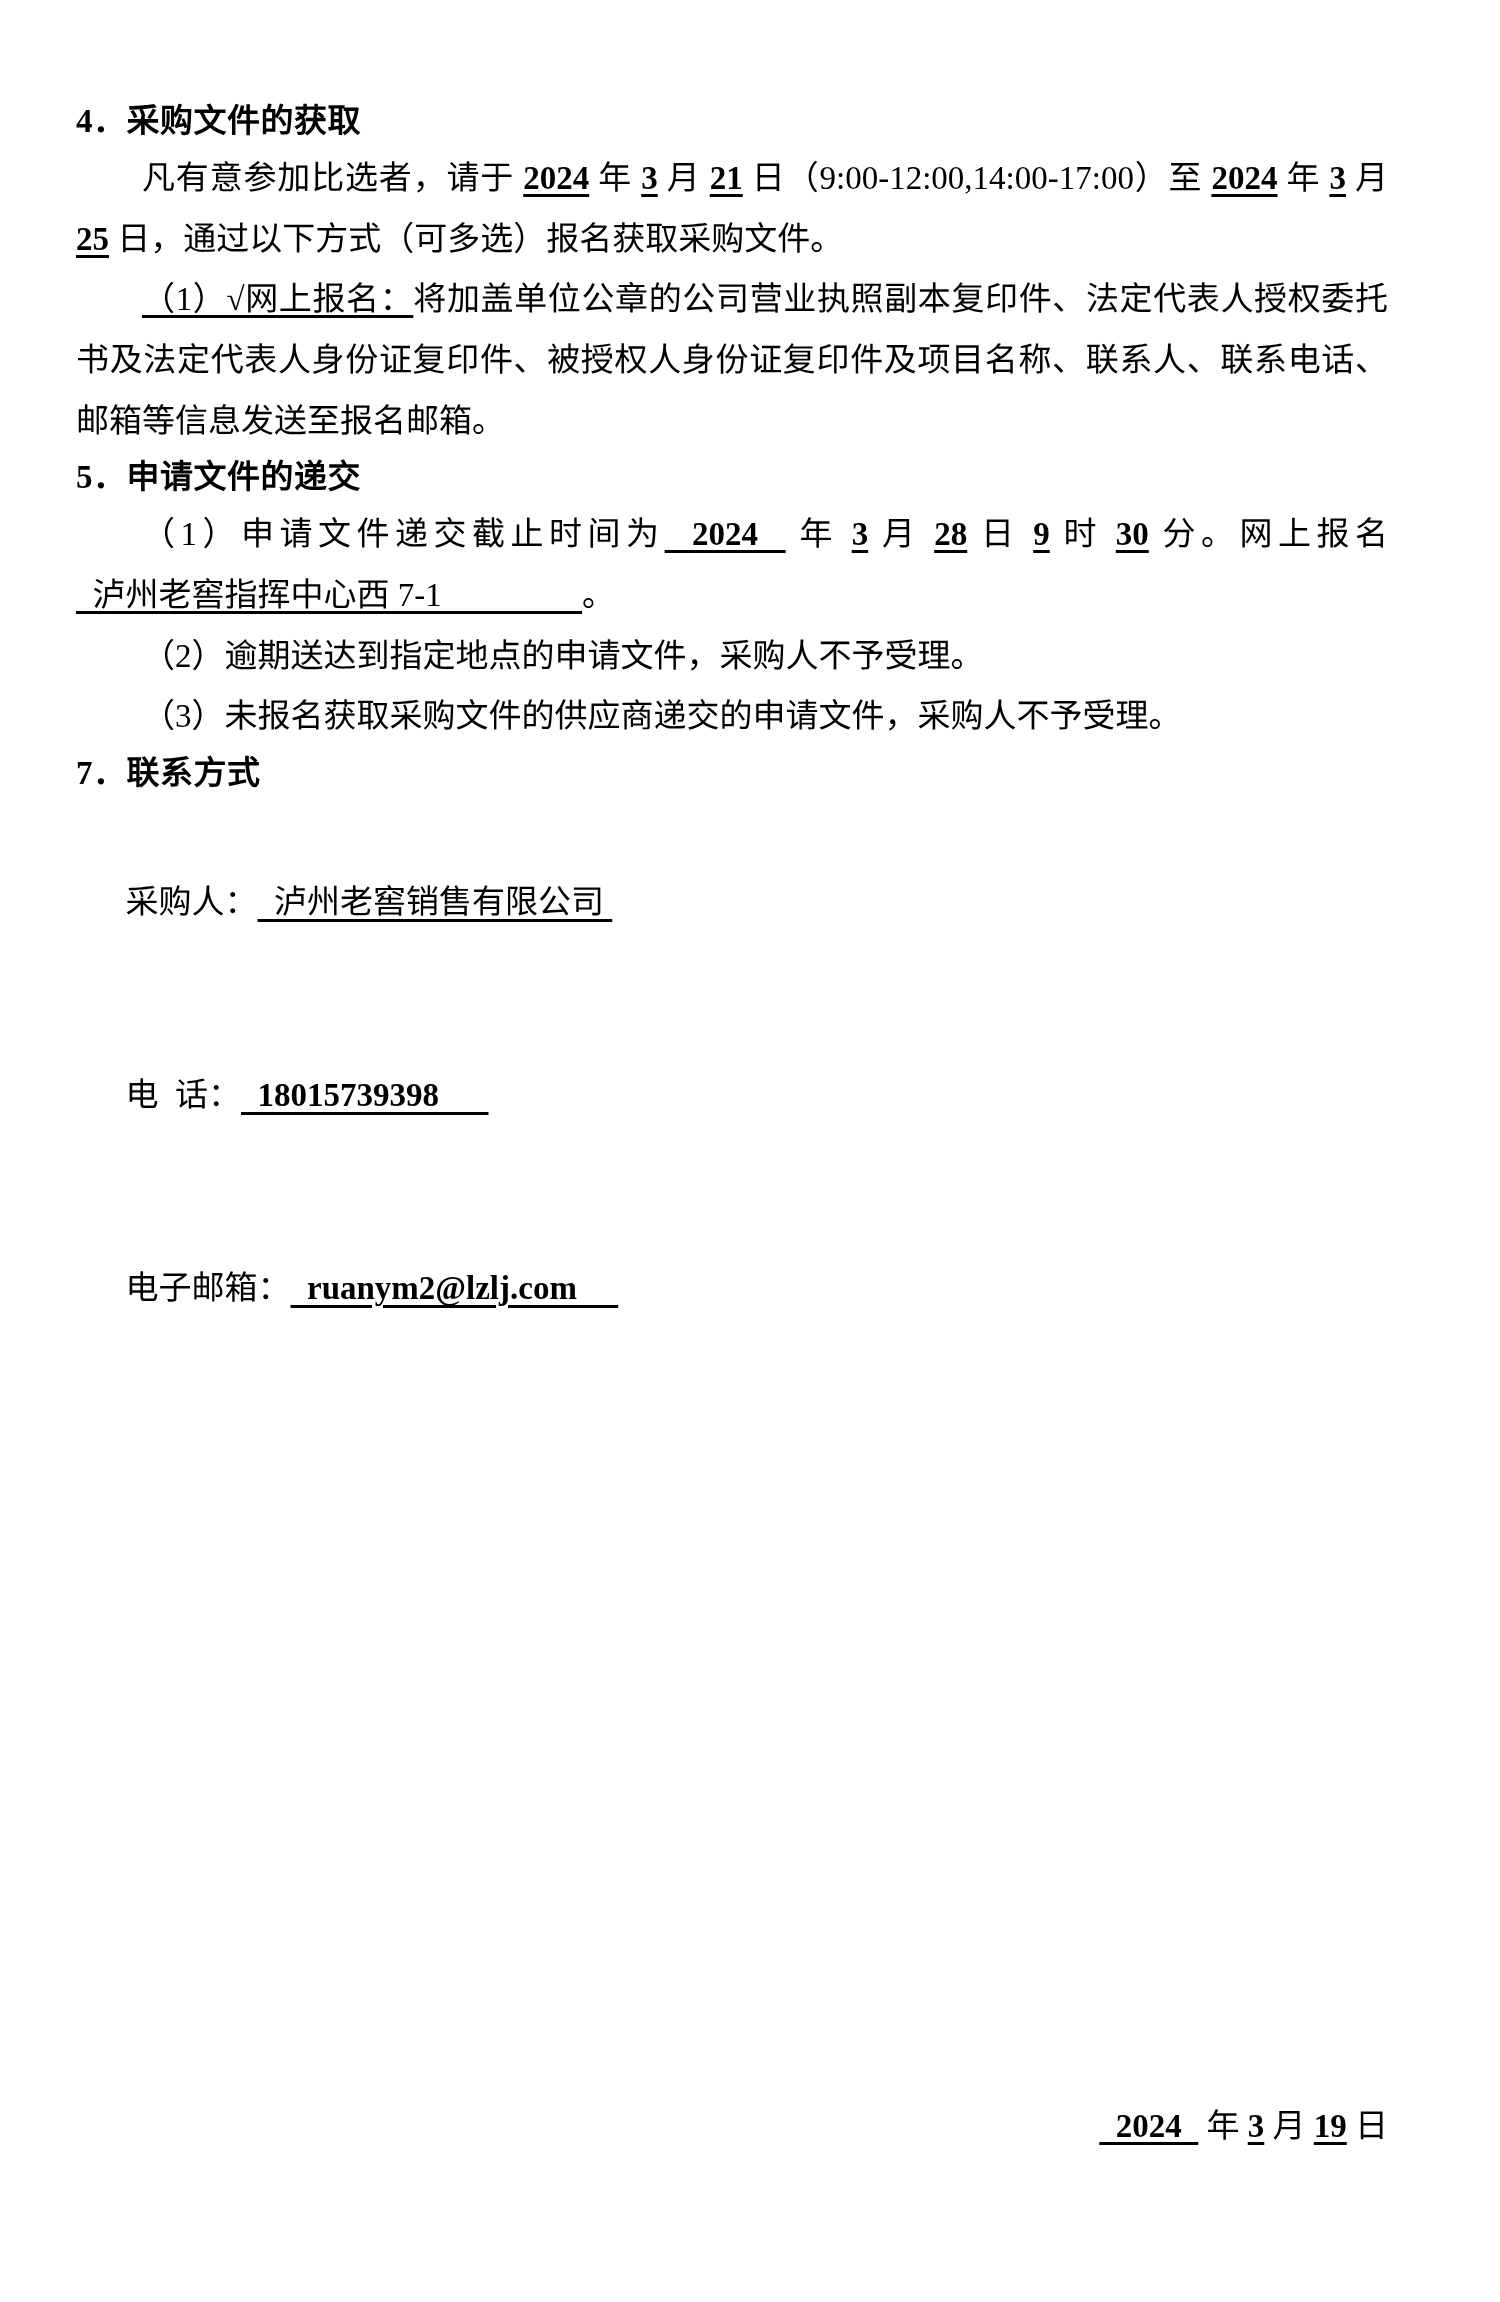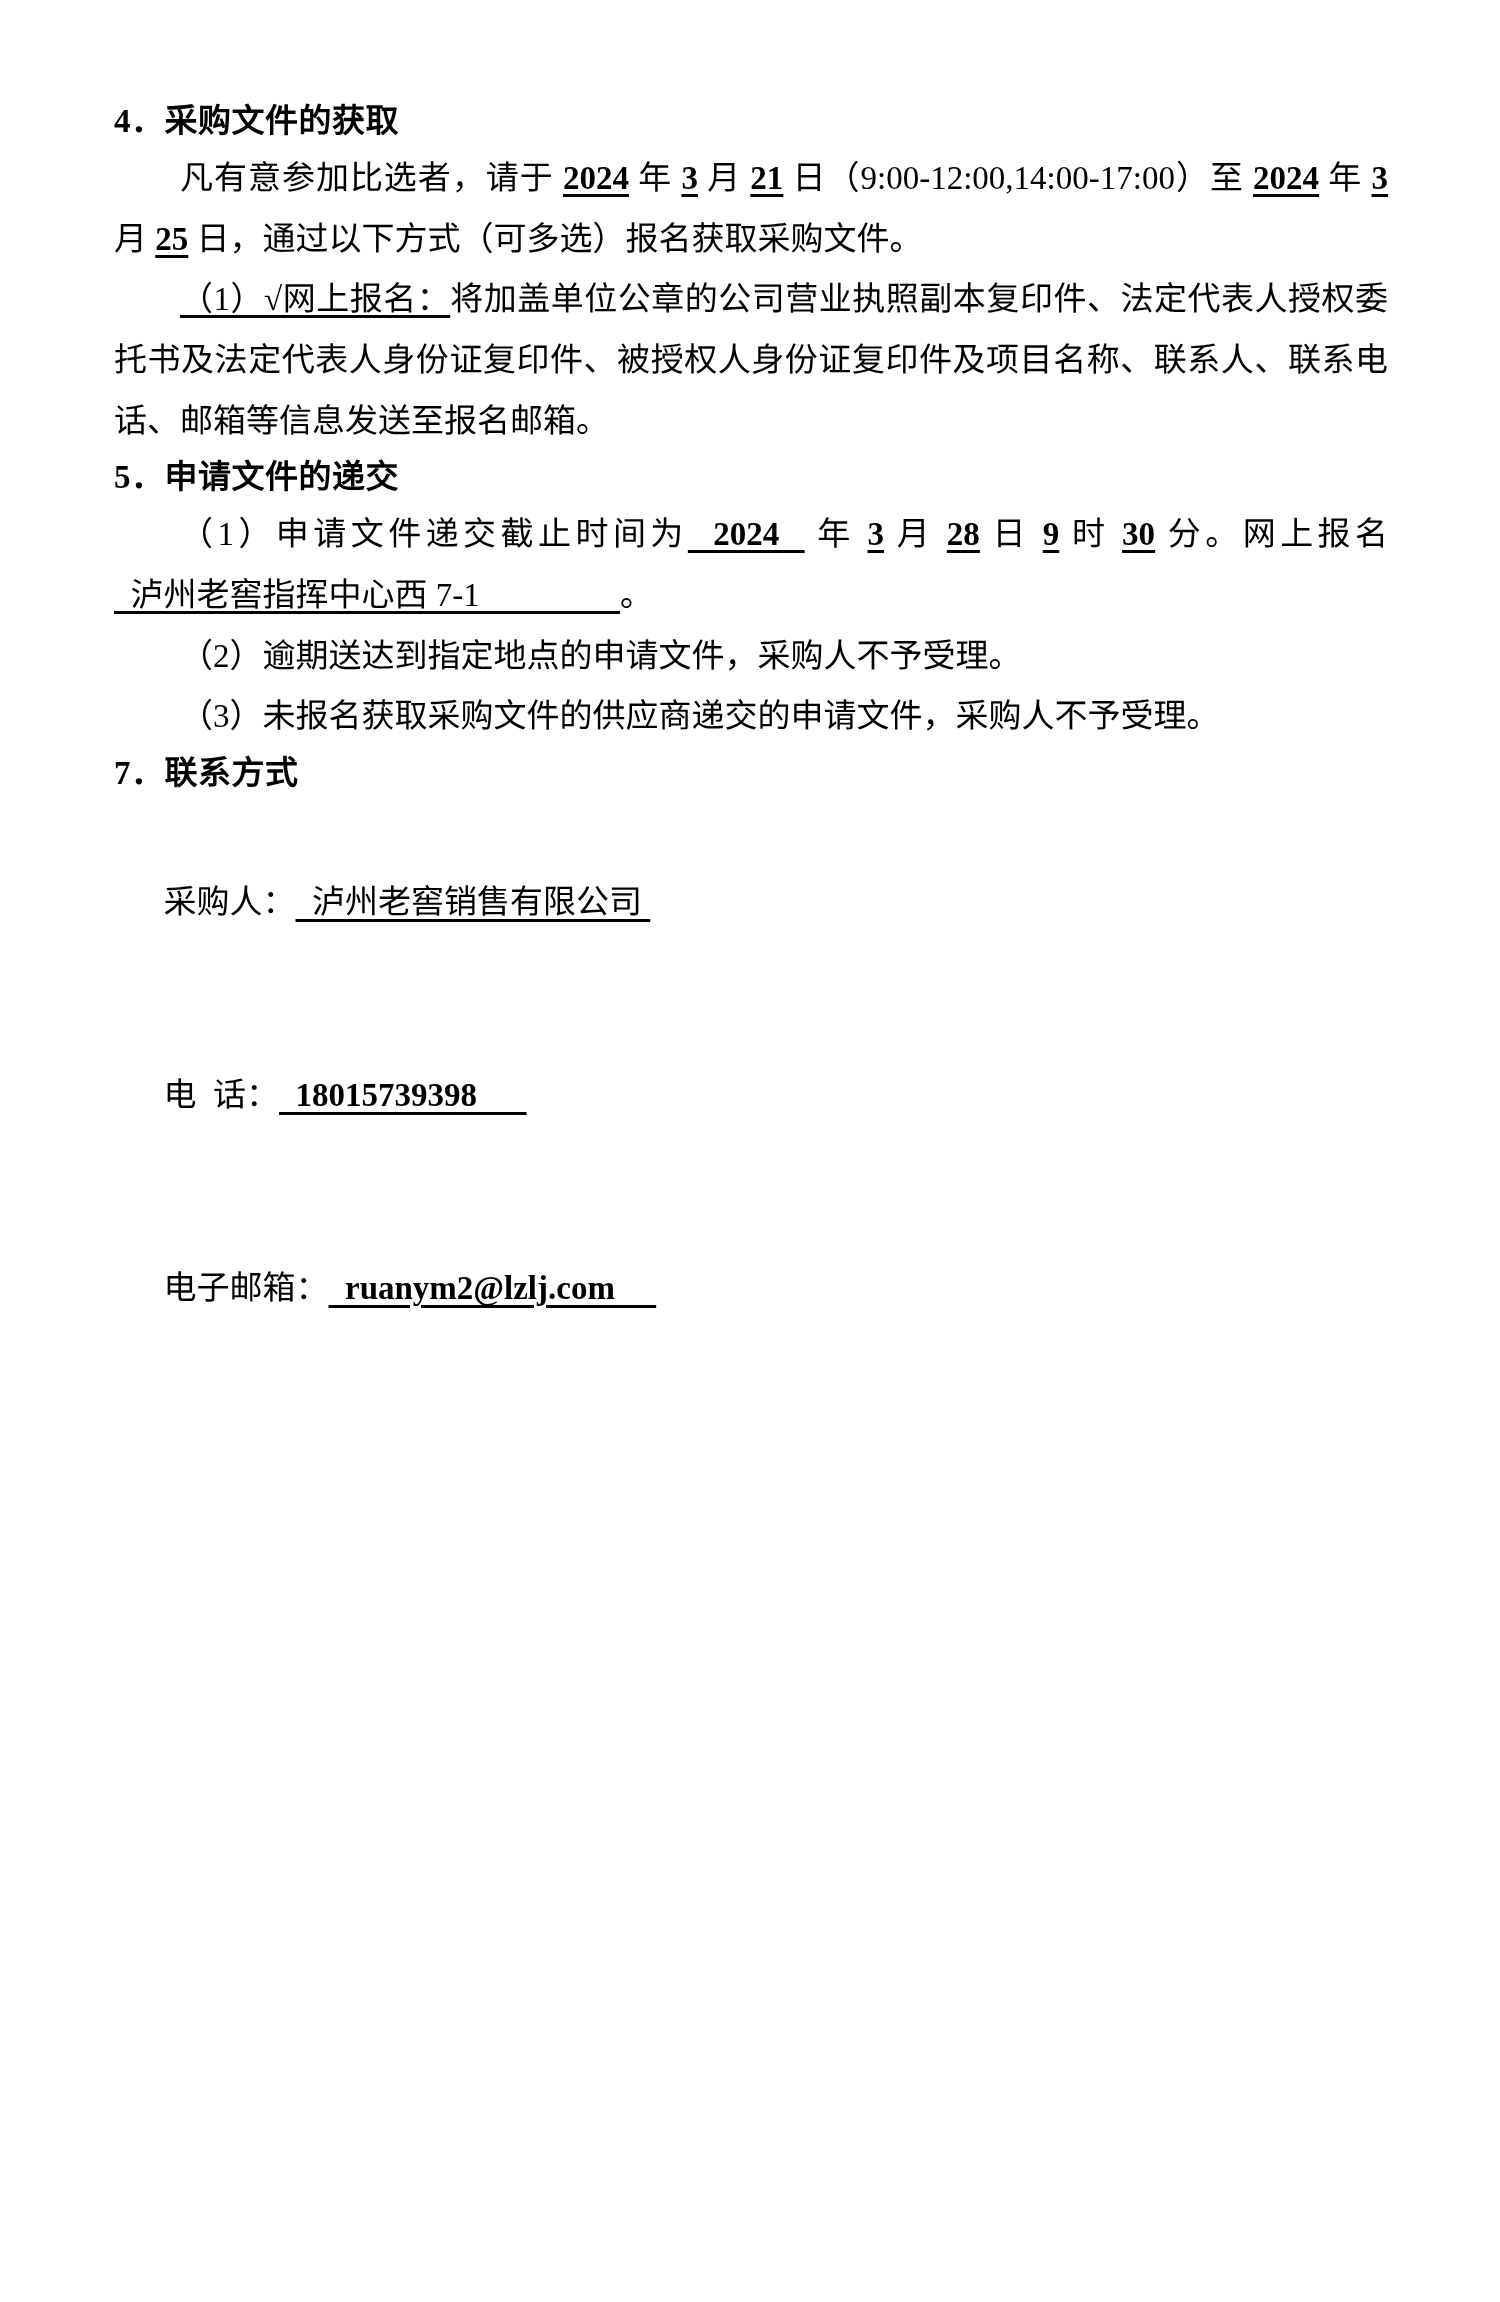--- a/index.html
+++ b/index.html
@@ -11,21 +11,21 @@
     font-family: "Liberation Serif", "DejaVu Serif", serif;
     color: #000000;
   }
   .page {
     position: relative;
     width: 1500px;
     height: 2302px;
     margin: 0 auto;
     background: #ffffff;
     box-sizing: border-box;
-    padding: 95px 112px 60px 114px;
+    padding: 95px 112px 60px 76px;
   }
   .doc {
     font-size: 33px;
     line-height: 1.78;
   }
   h2.section {
     font-size: 33px;
     font-weight: bold;
     margin: 0;
     padding: 0;
@@ -132,13 +132,16 @@
     <p class="contact-line">
       <span>电  话：</span><span class="blank-fill latin">  18015739398      </span>
     </p>
 
     <p class="contact-line">
       <span>电子邮箱：</span><span class="blank-fill latin">  ruanym2@lzlj.com     </span>
     </p>
 
   </div>
 
+  <div class="footer-date">
+    <span class="u-sp latin">  2024  </span><span> 年 </span><span class="u latin">3</span><span> 月 </span><span class="u latin">19</span><span> 日</span>
+  </div>
 </div>
 
 </body></html>

